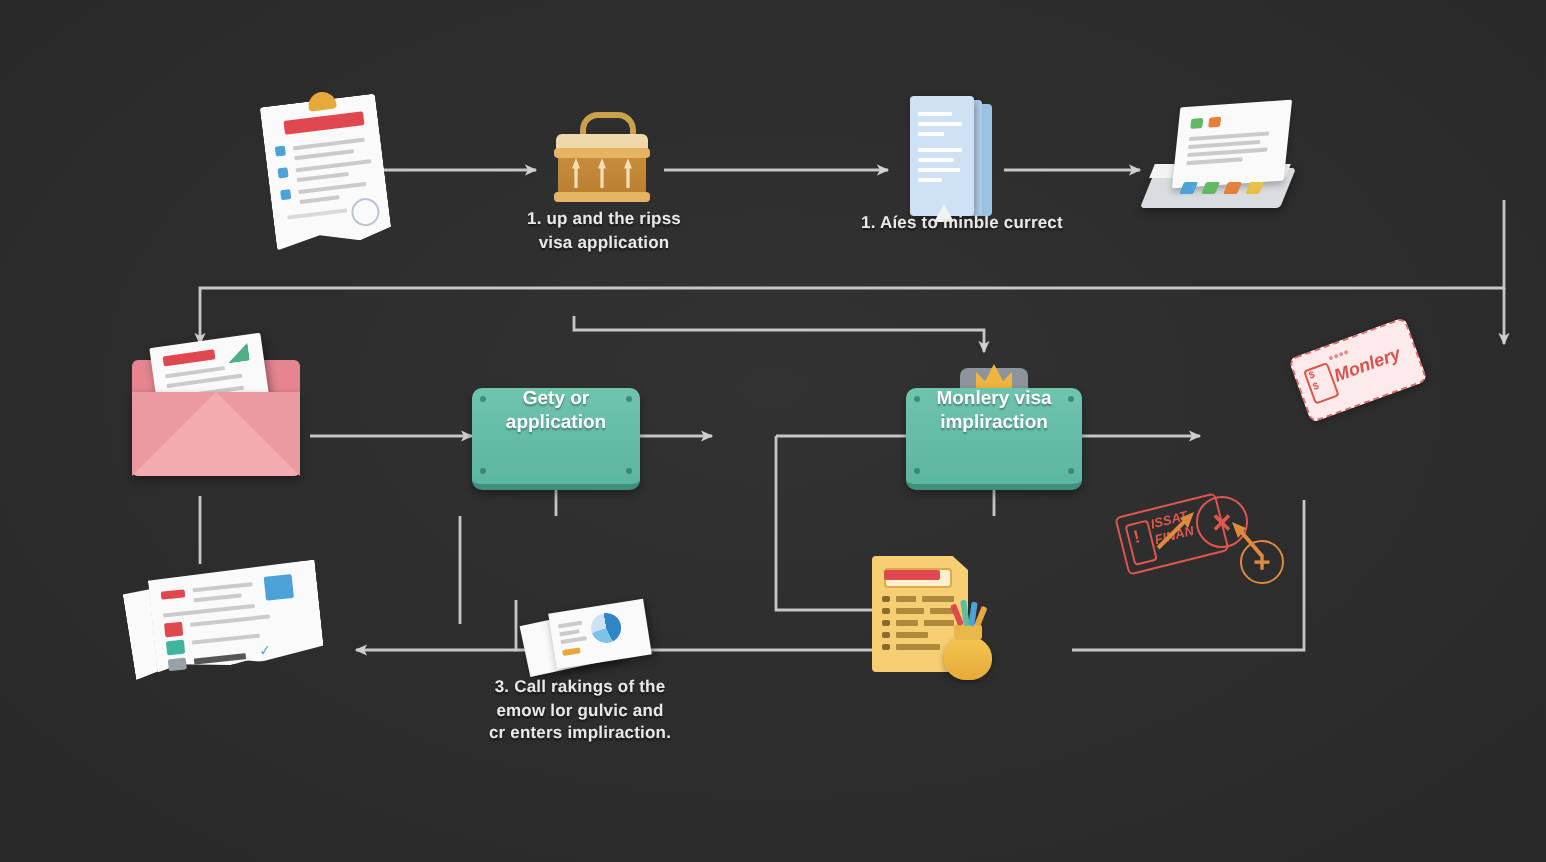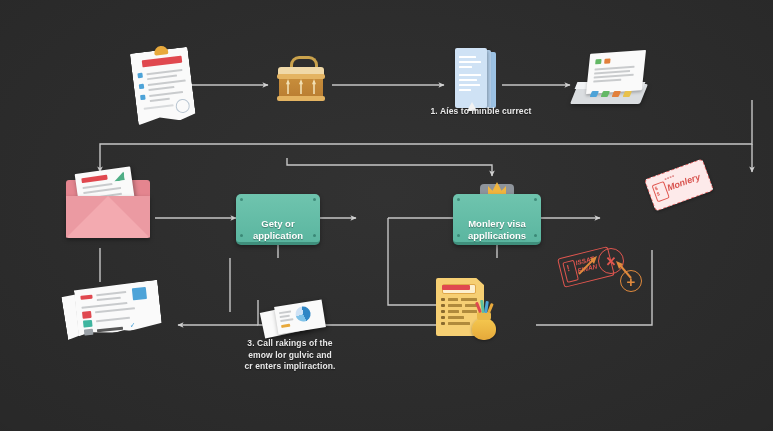--- a/index.html
+++ b/index.html
@@ -46,21 +46,21 @@
     text-shadow: 0 1px 1px rgba(0,0,0,.55);
   }
 
   
   .pbox {
     position: absolute;
     border-radius: 5px;
     display: flex;
     flex-direction: column;
     align-items: center;
-    justify-content: flex-end;
+    justify-content: flex-start;
     text-align: center;
     color: #ffffff;
     box-sizing: border-box;
   }
   .pbox .t2 {
     font-size: 9.5px;
     font-weight: bold;
     line-height: 1.25;
     text-shadow: 0 1px 1px rgba(0,0,0,.35);
   }
@@ -410,28 +410,30 @@
       </div>
     </div>
 
     <div class="pbox teal" style="left:453px; top:194px; width:88px; height:51px;">
       <span class="screw tl"></span>
         <span class="screw tr"></span>
       <span class="screw bl"></span>
         <span class="screw br"></span>
       <div class="t2">
         <span>Monlery visa</span><br>
-        <span>appllications</span>
+        <span>impliraction</span>
       </div>
     </div>
 
 
   </div>
 
   <div class="layer" id="labels">
+    <div class="caption" style="left:252px; top:104px; width:100px;">1. up and the ripss
+visa application</div>
 
     <div class="caption" style="left:416px; top:106px; width:130px;">1. Aíes to minble currect</div>
 
     <div class="caption" style="left:228px; top:338px; width:124px;">3. Call rakings of the
 emow lor gulvic and
 cr enters impliraction.</div>
 
   </div>
 
 </div>

